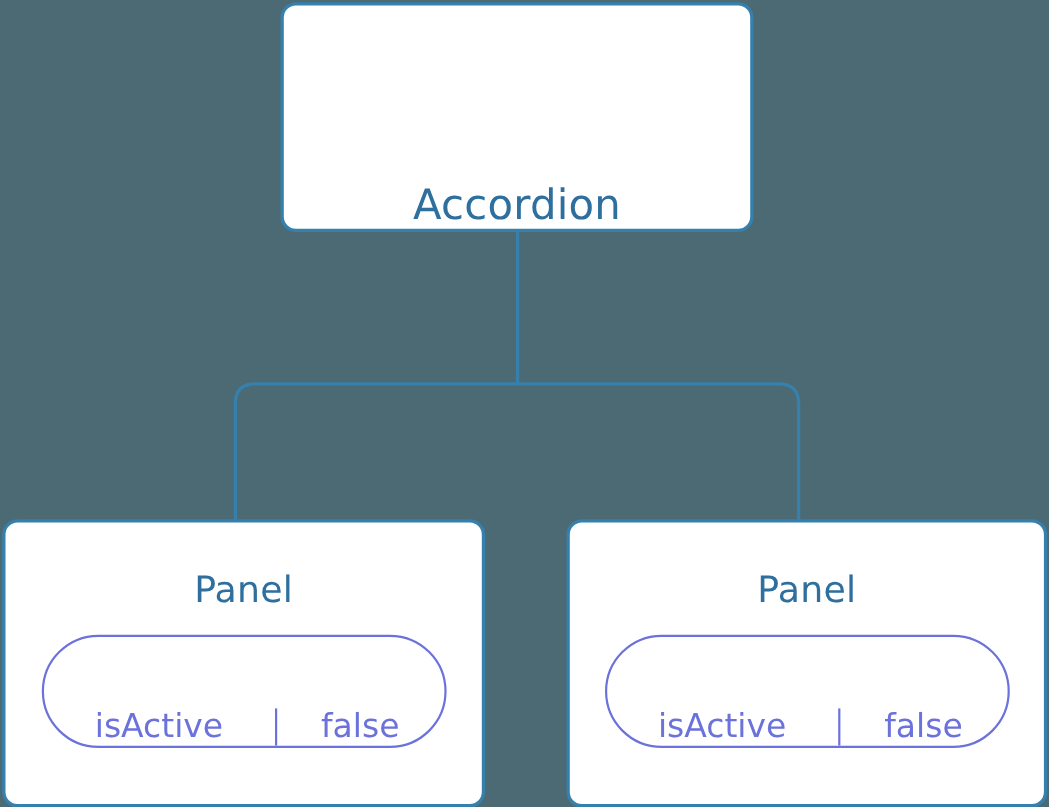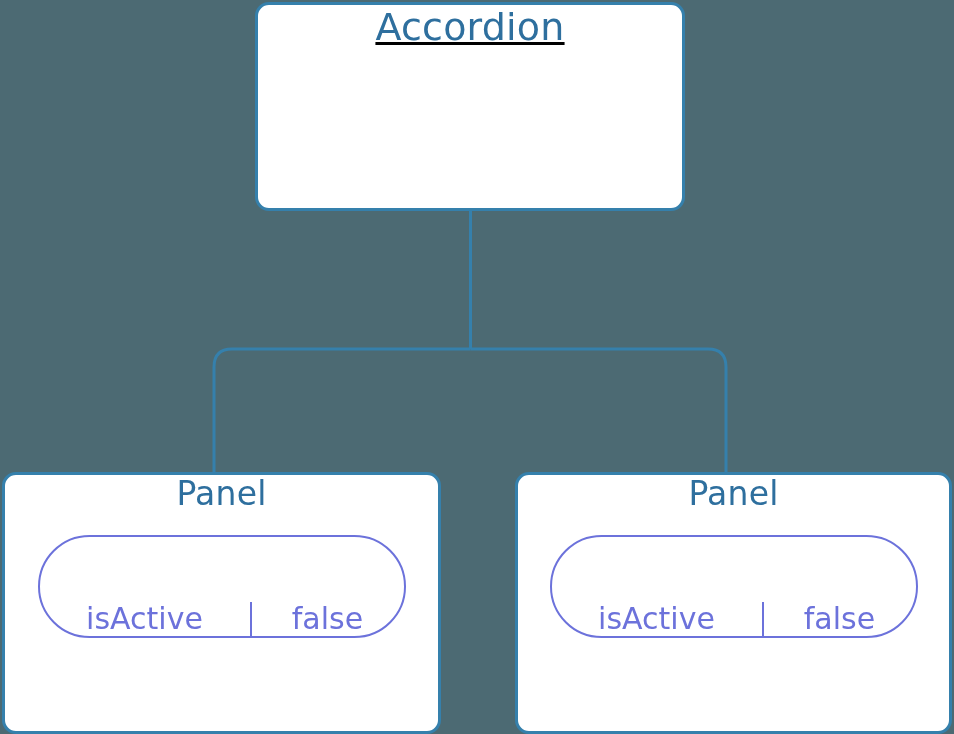--- a/index.html
+++ b/index.html
@@ -50,32 +50,32 @@
     letter-spacing: 0.2px;
     white-space: nowrap;
   }
 
   
   #node-accordion {
     left: 255px;
     top: 2px;
     width: 430px;
     height: 209px;
-    justify-content: flex-start;
-    text-decoration: underline;
+    justify-content: flex-end;
   }
   #node-accordion .node-title {
     font-size: 38px;
     line-height: 44px;
   }
 
   
   .node-panel {
     top: 472px;
     height: 262px;
+    padding-top: 42px;
   }
   .node-panel .node-title {
     font-size: 33px;
     line-height: 38px;
     margin-bottom: 22px;
   }
   #node-panel-0 { left: 2px;   width: 439px; }
   #node-panel-1 { left: 515px; width: 437px; }
 
   

